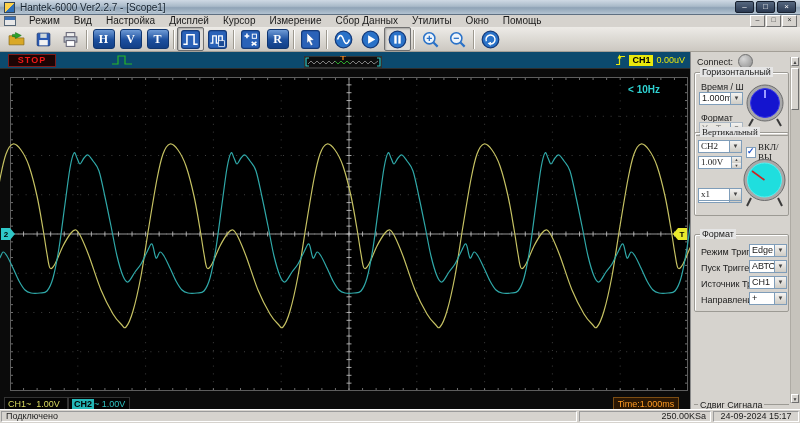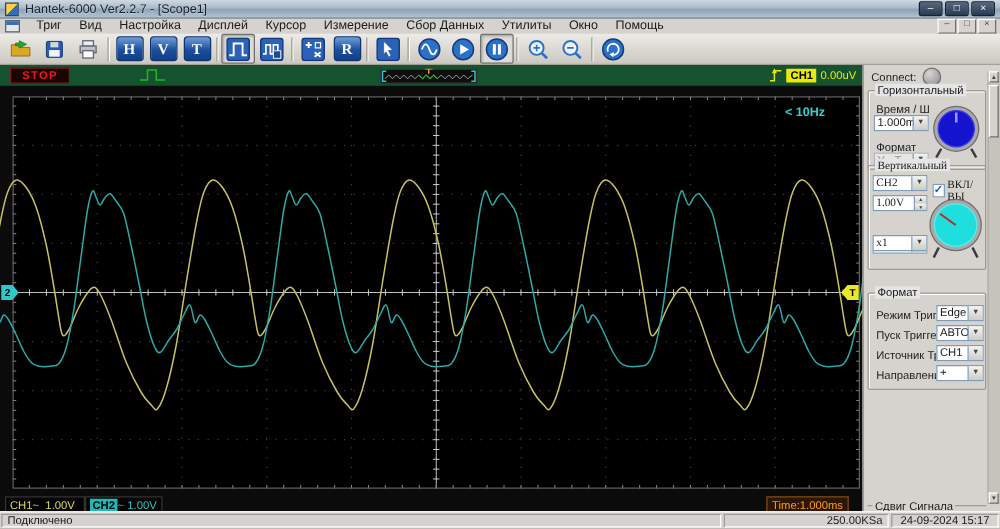--- a/index.html
+++ b/index.html
@@ -32,21 +32,21 @@
   .tb{width:25px;height:22px;display:flex;align-items:center;justify-content:center;
     border:1px solid transparent;border-radius:2px;}
   .tb.pressed{border:1px solid #707070;background:#dedcd8;box-shadow:inset 1px 1px 2px rgba(0,0,0,.25);}
   .tb-sep{width:1px;height:19px;background:#9d998f;border-right:1px solid #fff;margin:0 2px;}
   .tb-letter{width:20px;height:18px;background:linear-gradient(#6f9bd6,#1c4f9e 55%,#123f86);
     border:1px solid #0f3570;border-radius:3px;color:#fff;font-weight:bold;font-size:12px;
     line-height:18px;text-align:center;font-family:"Liberation Serif",serif;}
   
   .content{position:absolute;top:52px;left:0;width:800px;height:357px;display:flex;}
   .left-col{width:690px;display:flex;flex-direction:column;background:#000;box-shadow:inset 0 0 0 1px #5c5c5c;}
-  .trig-row{height:16px;position:relative;background:#14532d;border-bottom:1px solid #2e2e2e;flex:0 0 auto;padding-left:21px;}
+  .trig-row{height:16px;position:relative;background:#0c4a6e;border-bottom:1px solid #2e2e2e;flex:0 0 auto;padding-left:21px;}
   .stop-badge{position:absolute;left:8px;top:2px;width:46px;height:11px;background:#1c0404;
     border:1px solid #7c1d1d;color:#f01818;font-size:9px;font-weight:bold;text-align:center;
     line-height:11px;letter-spacing:1px;}
   .trig-pulse{position:absolute;left:110px;top:1px;}
   .buffer-preview{position:absolute;left:304px;top:2px;}
   .trig-right{position:absolute;right:5px;top:2px;display:flex;align-items:center;gap:3px;height:12px;}
   .trig-ch-badge{background:#e9e90c;color:#000;font-size:9px;font-weight:bold;padding:0 3px;line-height:11px;}
   .trig-level{color:#e9e90c;font-size:9px;}
   .scope-area{flex:1;position:relative;background:#0b0b0b;}
   .graticule{position:absolute;left:10px;top:8px;width:678px;height:314px;}
@@ -107,21 +107,21 @@
     <div class="win-btn">–</div>
     <div class="win-btn">□</div>
     <div class="win-btn">×</div>
   </div>
 </div>
 
 <div class="menubar">
   <div class="mdi-icon"></div>
   <div class="menu-items">
 
-  <span class="menu-item">Триг</span>
+  <span class="menu-item">Режим</span>
       <span class="menu-item">Вид</span>
       <span class="menu-item">Настройка</span>
       <span class="menu-item">Дисплей</span>
       <span class="menu-item">Курсор</span>
       <span class="menu-item">Измерение</span>
       <span class="menu-item">Сбор Данных</span>
       <span class="menu-item">Утилиты</span>
       <span class="menu-item">Окно</span>
       <span class="menu-item">Помощь</span>
     </div>

